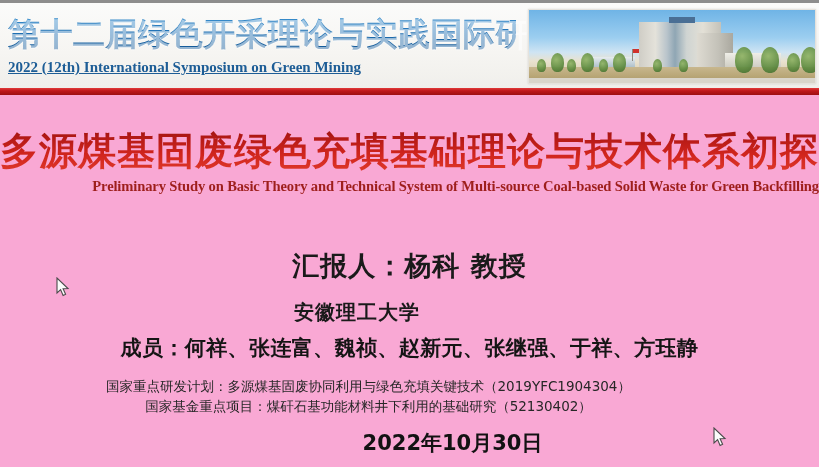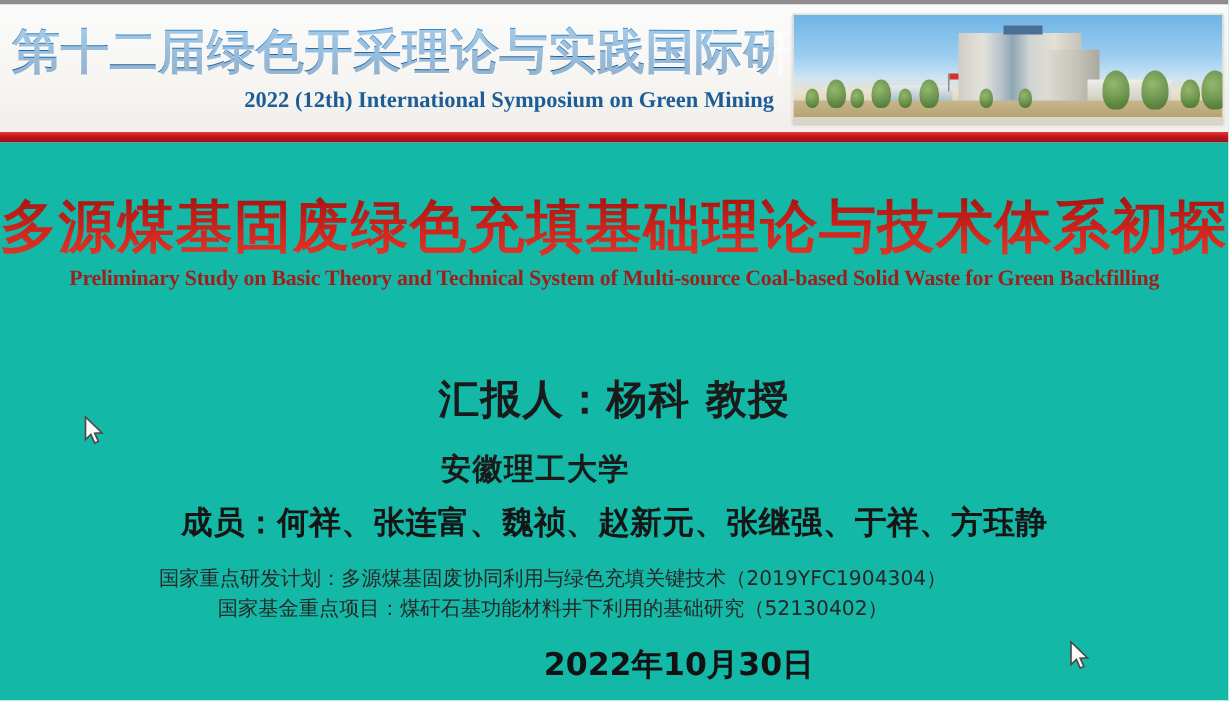--- a/index.html
+++ b/index.html
@@ -57,26 +57,27 @@
     background-clip: text;
     -webkit-text-fill-color: transparent;
     text-shadow: 0 1px 0 rgba(255,255,255,.55);
     white-space: nowrap;
   }
   .conf-title-en {
     position: absolute;
     left: 8px;
     top: 56px;
     width: 508px;
-    text-align: right;
+    text-align: left;
     font-family: "Liberation Serif", "DejaVu Serif", serif;
     font-size: 15px;
     font-weight: 600;
     color: #1d5d96;
     white-space: nowrap;
+    text-decoration: underline;
   }
 
   
   .campus-photo {
     position: absolute;
     left: 528px;
     top: 6px;
     width: 286px;
     height: 73px;
     border: 1px solid #e5e2dc;
@@ -160,21 +161,21 @@
     background: linear-gradient(180deg,#e2393a 0%, #c0191c 40%, #9e0f12 100%);
     box-shadow: 0 1px 1px rgba(0,0,0,.18);
   }
 
   
   .body-area {
     position: absolute;
     left: 0; top: 95px;
     width: 819px;
     height: 372px;
-    background: #14b8a6;
+    background: #f9a8d4;
   }
 
   .main-title-cn {
     position: absolute;
     left: 0; top: 33px;
     width: 819px;
     text-align: center;
     font-family: "DejaVu Sans", sans-serif;
     font-weight: bold;
     font-size: 38px;
@@ -184,21 +185,21 @@
     background: linear-gradient(180deg,#9e1310 0%, #b81b17 26%, #d1251d 58%, #e03a2c 100%);
     -webkit-background-clip: text;
     background-clip: text;
     -webkit-text-fill-color: transparent;
     white-space: nowrap;
   }
   .main-title-en {
     position: absolute;
     left: 0; top: 83px;
     width: 819px;
-    text-align: center;
+    text-align: right;
     font-family: "Liberation Serif", "DejaVu Serif", serif;
     font-weight: bold;
     font-size: 14.6px;
     letter-spacing: -0.15px;
     color: #9e1f1c;
     white-space: nowrap;
   }
 
   .presenter {
     position: absolute;

